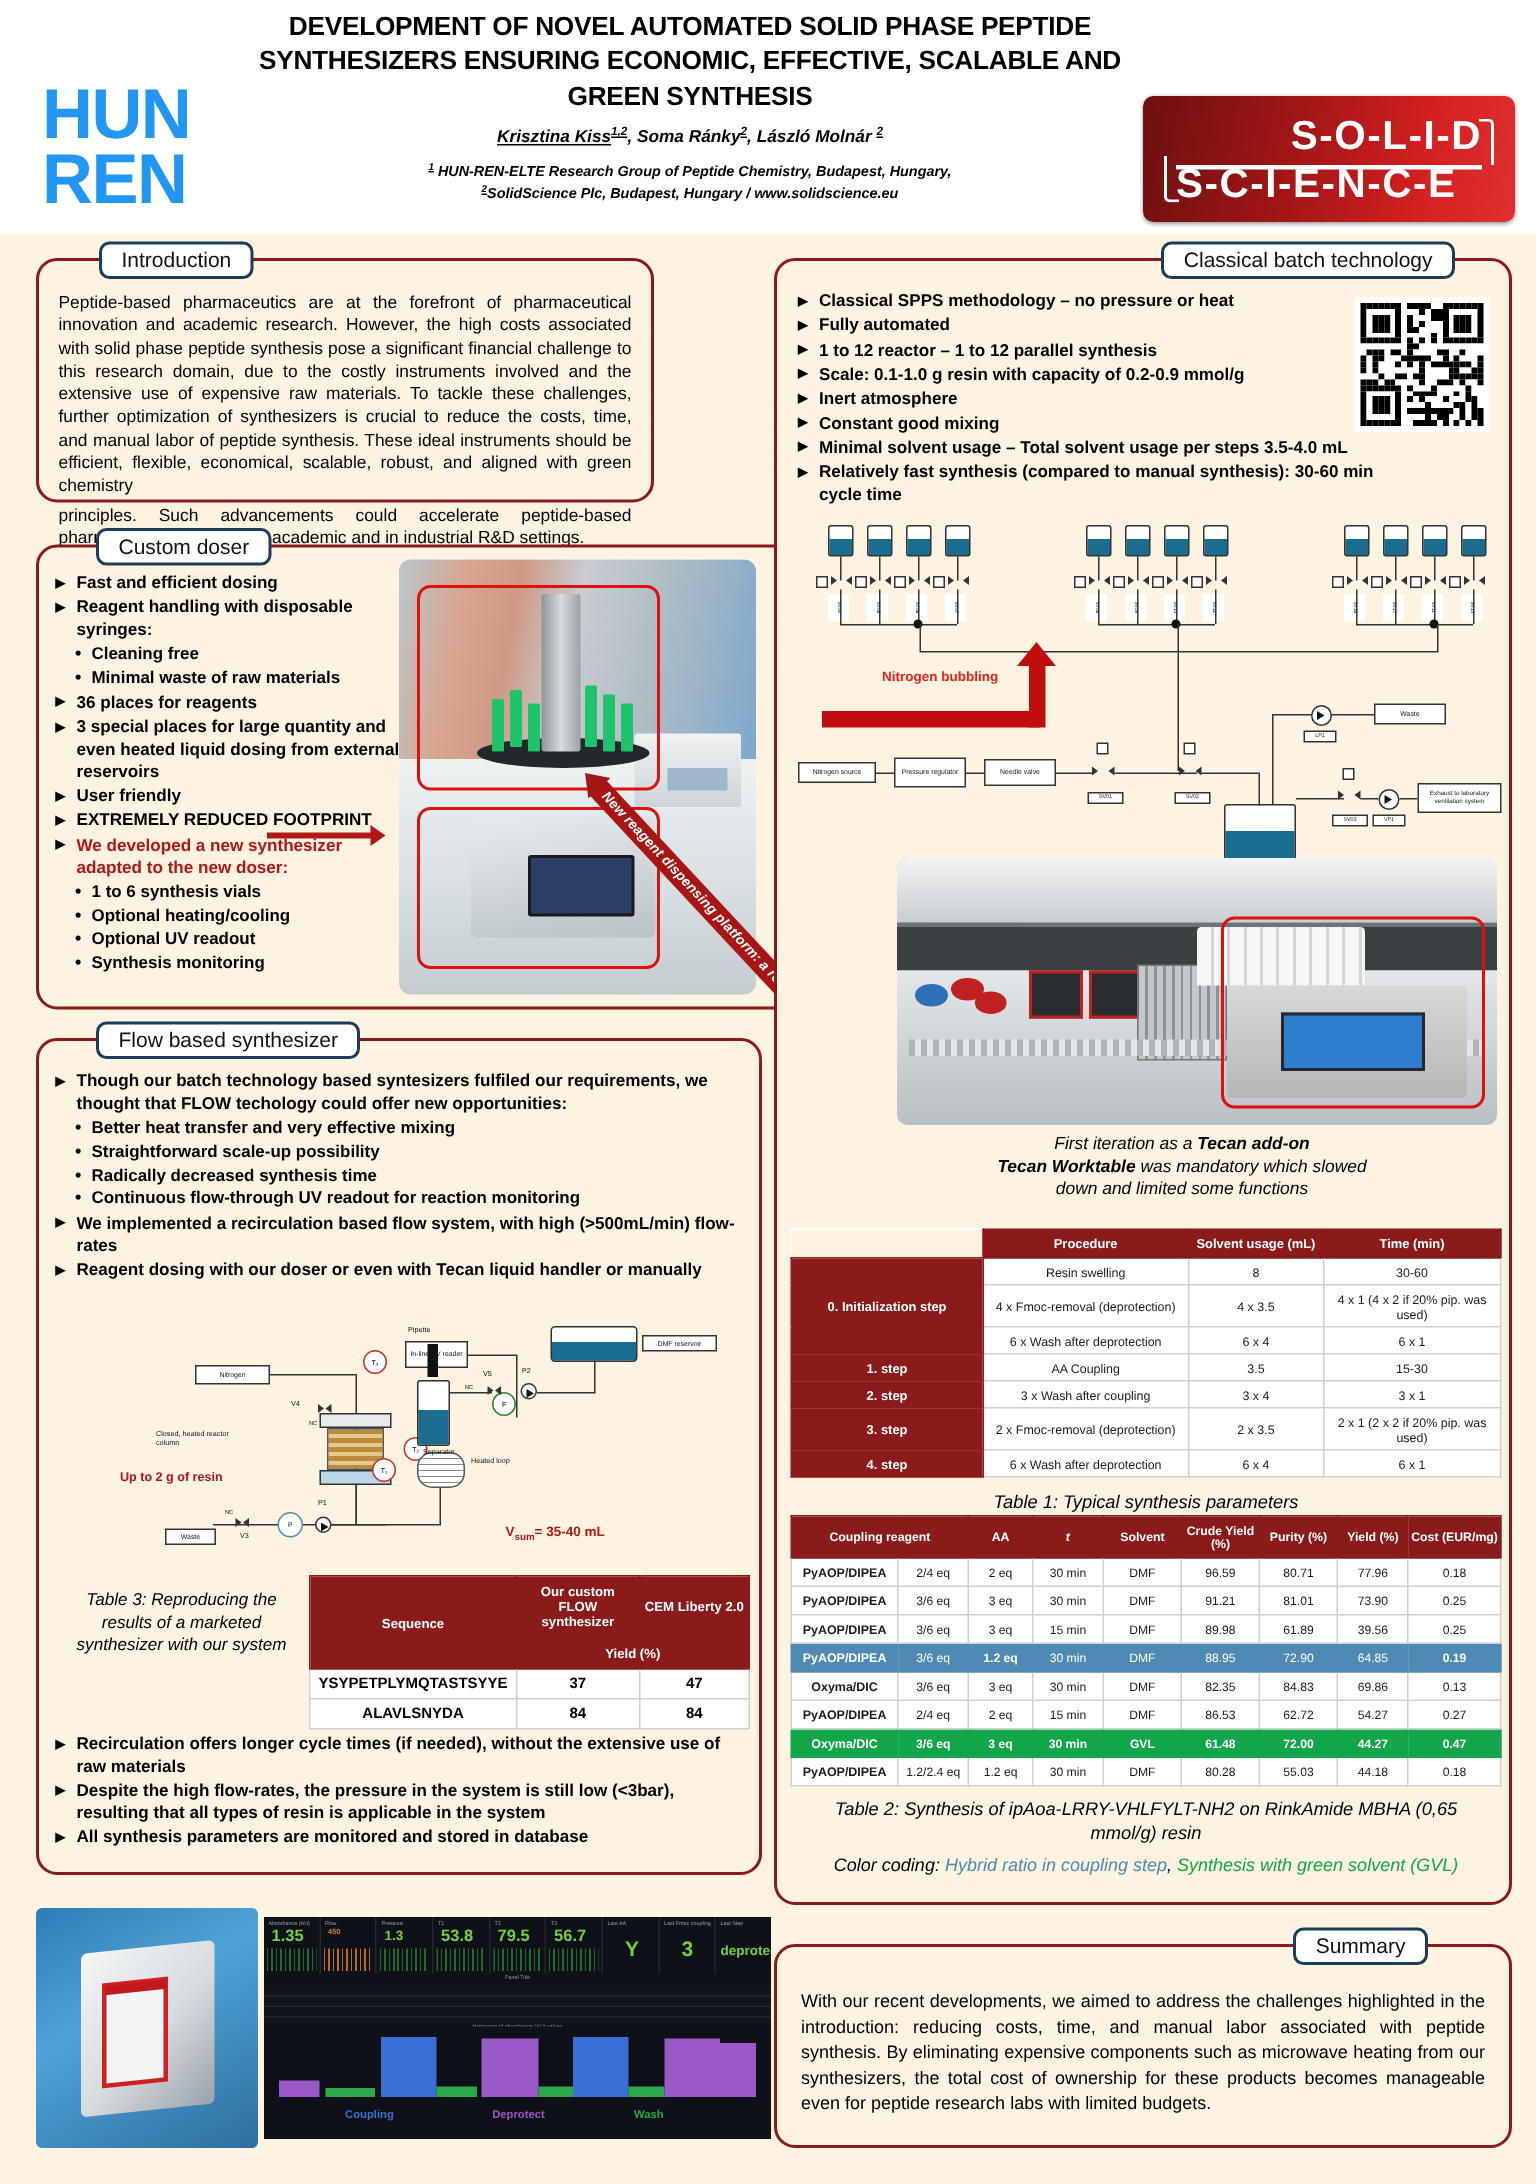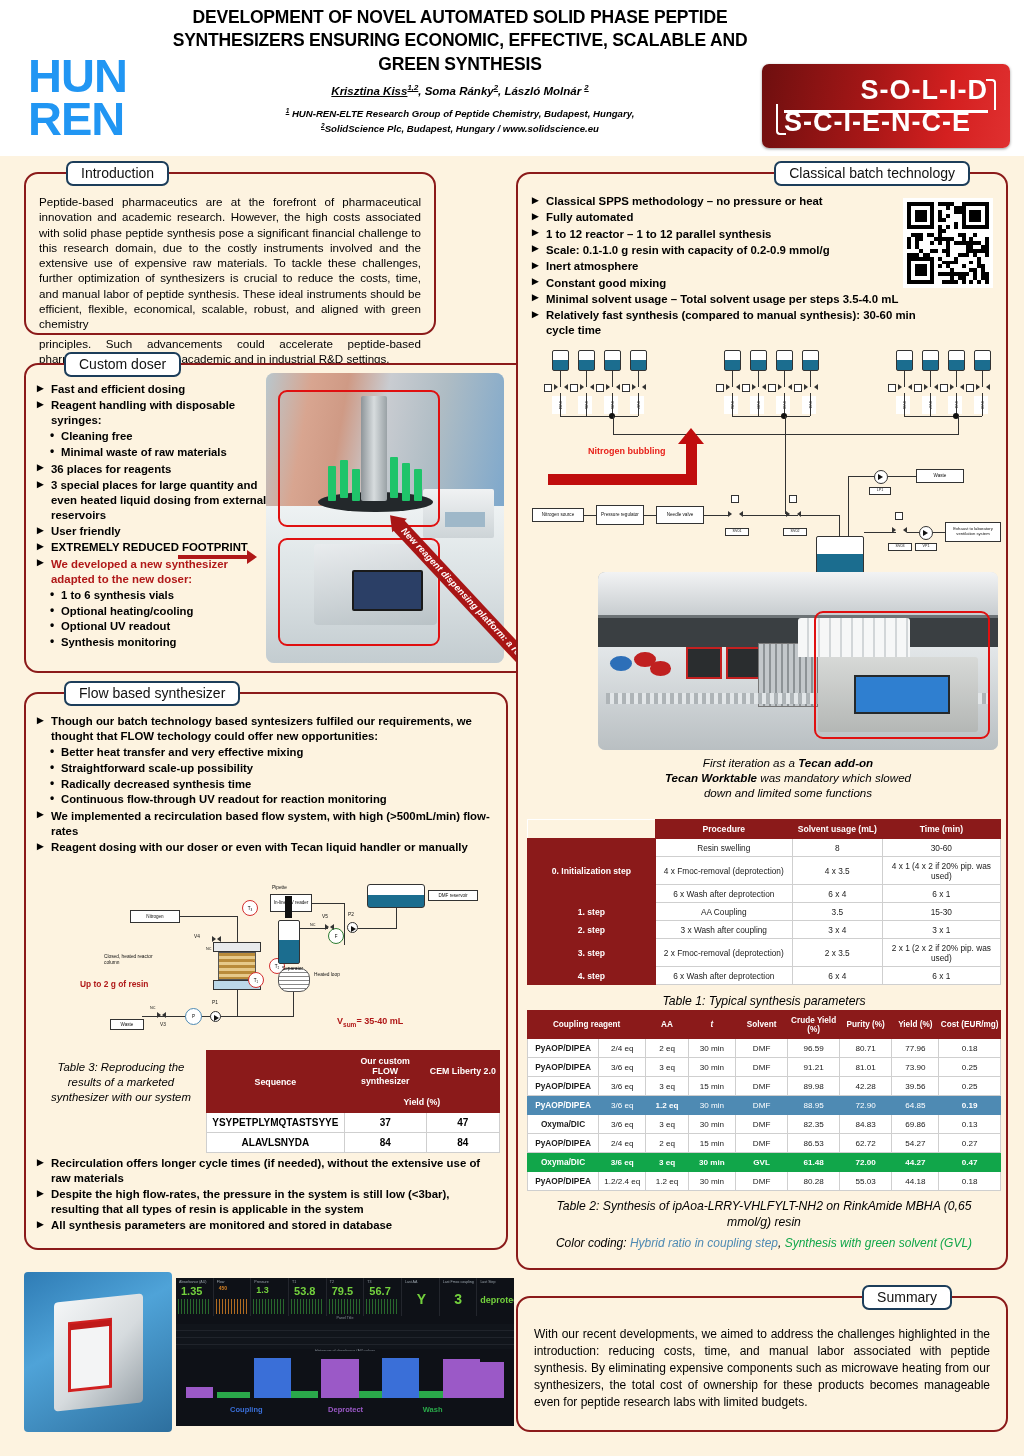--- a/index.html
+++ b/index.html
@@ -1172,21 +1172,21 @@
               <td>73.90</td>
               <td>0.25</td>
             </tr>
             <tr>
               <td class="reagent">PyAOP/DIPEA</td>
               <td>3/6 eq</td>
               <td>3 eq</td>
               <td>15 min</td>
               <td>DMF</td>
               <td>89.98</td>
-              <td>42.28</td>
+              <td>61.89</td>
               <td>39.56</td>
               <td>0.25</td>
             </tr>
             <tr class="hl-blue">
               <td class="reagent">PyAOP/DIPEA</td>
               <td>3/6 eq</td>
               <td class=" bold2">1.2 eq</td>
               <td>30 min</td>
               <td>DMF</td>
               <td>88.95</td>

